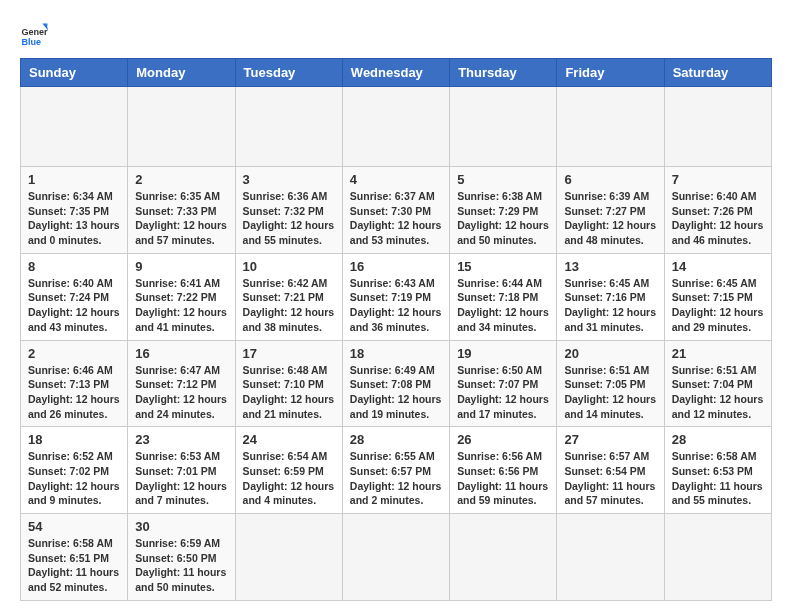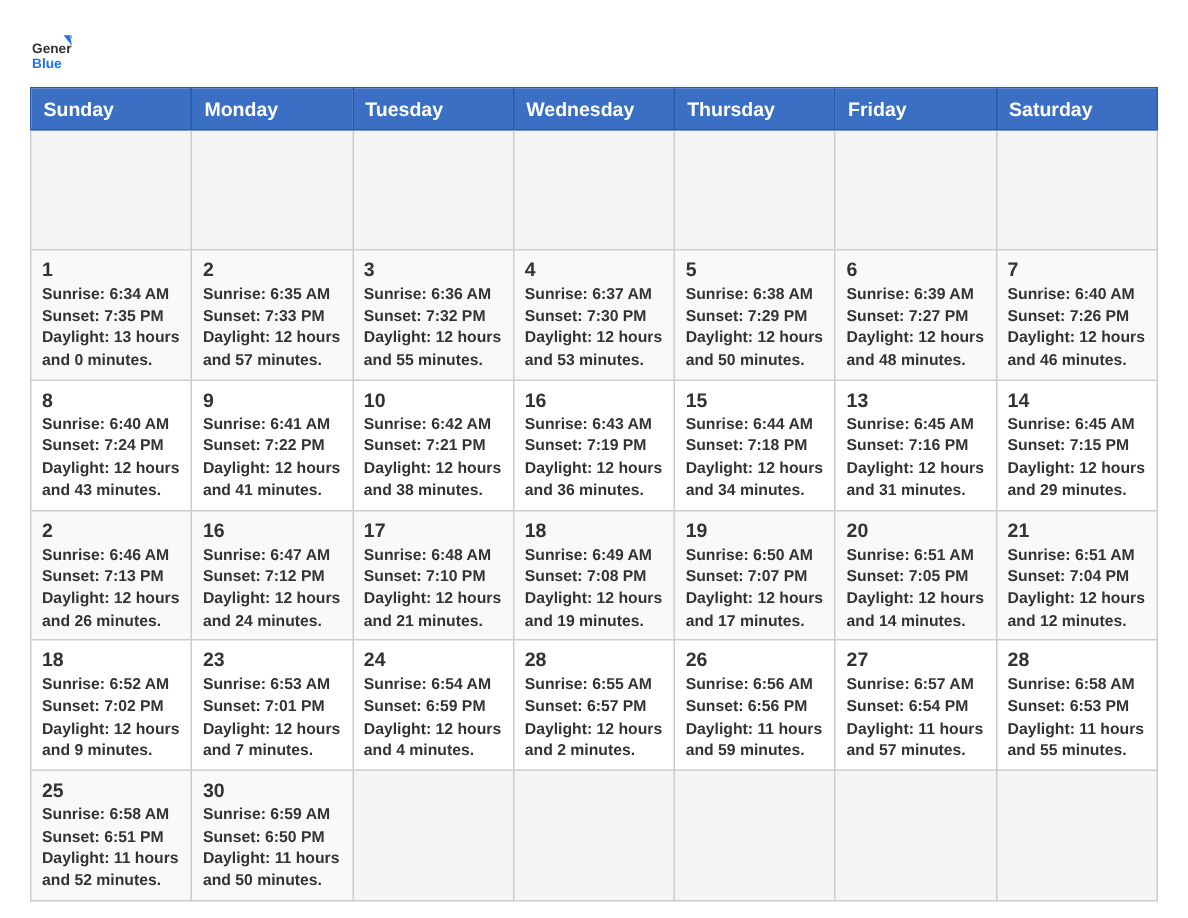--- a/index.html
+++ b/index.html
@@ -235,21 +235,21 @@
           <span class="day-num">27</span>
           <div class="day-info">Sunrise: 6:57 AM<br>Sunset: 6:54 PM<br>Daylight: 11 hours and 57 minutes.</div>
         </td>
         <td>
           <span class="day-num">28</span>
           <div class="day-info">Sunrise: 6:58 AM<br>Sunset: 6:53 PM<br>Daylight: 11 hours and 55 minutes.</div>
         </td>
       </tr>
       <tr>
         <td>
-          <span class="day-num">25</span>
+          <span class="day-num">54</span>
           <div class="day-info">Sunrise: 6:58 AM<br>Sunset: 6:51 PM<br>Daylight: 11 hours and 52 minutes.</div>
         </td>
         <td>
           <span class="day-num">30</span>
           <div class="day-info">Sunrise: 6:59 AM<br>Sunset: 6:50 PM<br>Daylight: 11 hours and 50 minutes.</div>
         </td>
         <td class="empty"></td>
         <td class="empty"></td>
         <td class="empty"></td>
         <td class="empty"></td>

